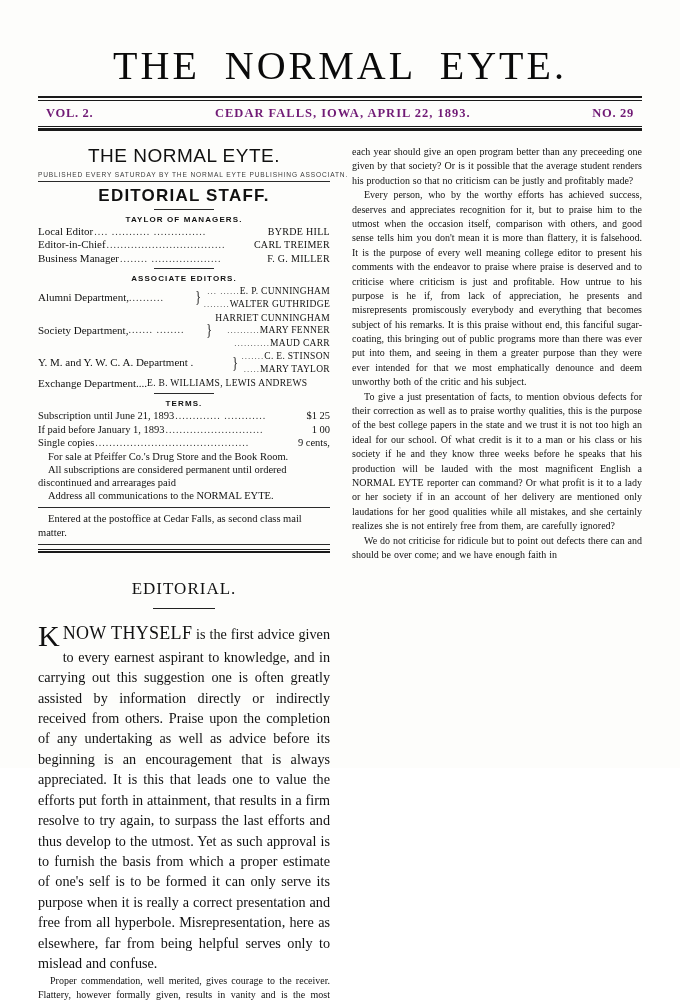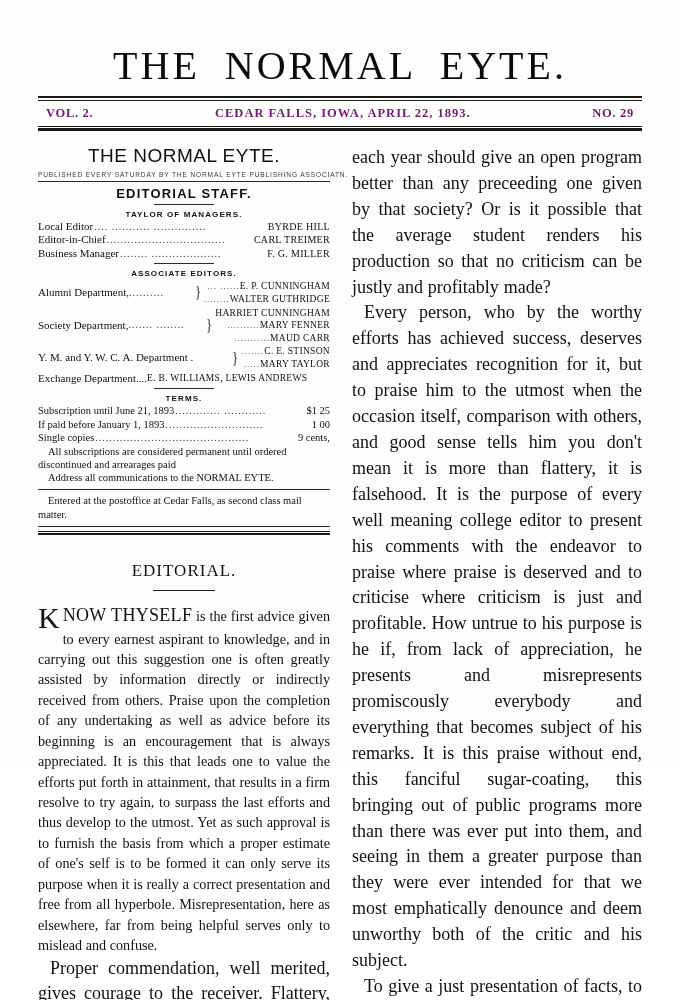--- a/index.html
+++ b/index.html
@@ -97,21 +97,21 @@
     white-space: nowrap;
   }
   .hr-thin {
     border: 0;
     border-top: 1px solid #2a2a2a;
     margin: 3px 0 4px 0;
   }
   .section-head {
     text-align: center;
     font-family: "Liberation Sans", "DejaVu Sans", sans-serif;
-    font-size: 13px;
+    font-size: 17px;
     font-weight: bold;
     letter-spacing: 1.2px;
     margin: 3px 0 1px 0;
   }
   .short-rule {
     width: 60px;
     height: 1px;
     background: #2a2a2a;
     margin: 3px auto 5px auto;
   }
@@ -239,21 +239,21 @@
   }
   .editorial-rule {
     width: 62px;
     height: 1px;
     background: #222;
     margin: 9px auto 12px auto;
   }
 
   
   .body-p {
-    font-size: 18px;
+    font-size: 10px;
     line-height: 1.44;
     text-align: justify;
     margin: 0 0 0 0;
     text-indent: 12px;
     hyphens: manual;
     word-spacing: 0.4px;
   }
   .body-p.first { text-indent: 0; }
   .body-p + .body-p { margin-top: 0; }
   .dropcap-para {
@@ -375,20 +375,21 @@
           <span class="terms-label">If paid before January 1, 1893</span>
           <span class="leader">............................</span>
           <span class="terms-price">1 00</span>
         </div>
         <div class="terms-line">
           <span class="terms-label">Single copies</span>
           <span class="leader">............................................</span>
           <span class="terms-price">9 cents,</span>
         </div>
 
+        <p class="terms-note">For sale at Pfeiffer Co.'s Drug Store and the Book Room.</p>
         <p class="terms-note">All subscriptions are considered permanent until ordered discontinued and arrearages paid</p>
         <p class="terms-note">Address all communications to the NORMAL EYTE.</p>
 
         <div class="notice-box">
           <p class="notice-text">Entered at the postoffice at Cedar Falls, as second class mail matter.</p>
         </div>
         <div class="rule-after-notice"></div>
       </div>
 
       <div class="editorial-head">EDITORIAL.</div>

